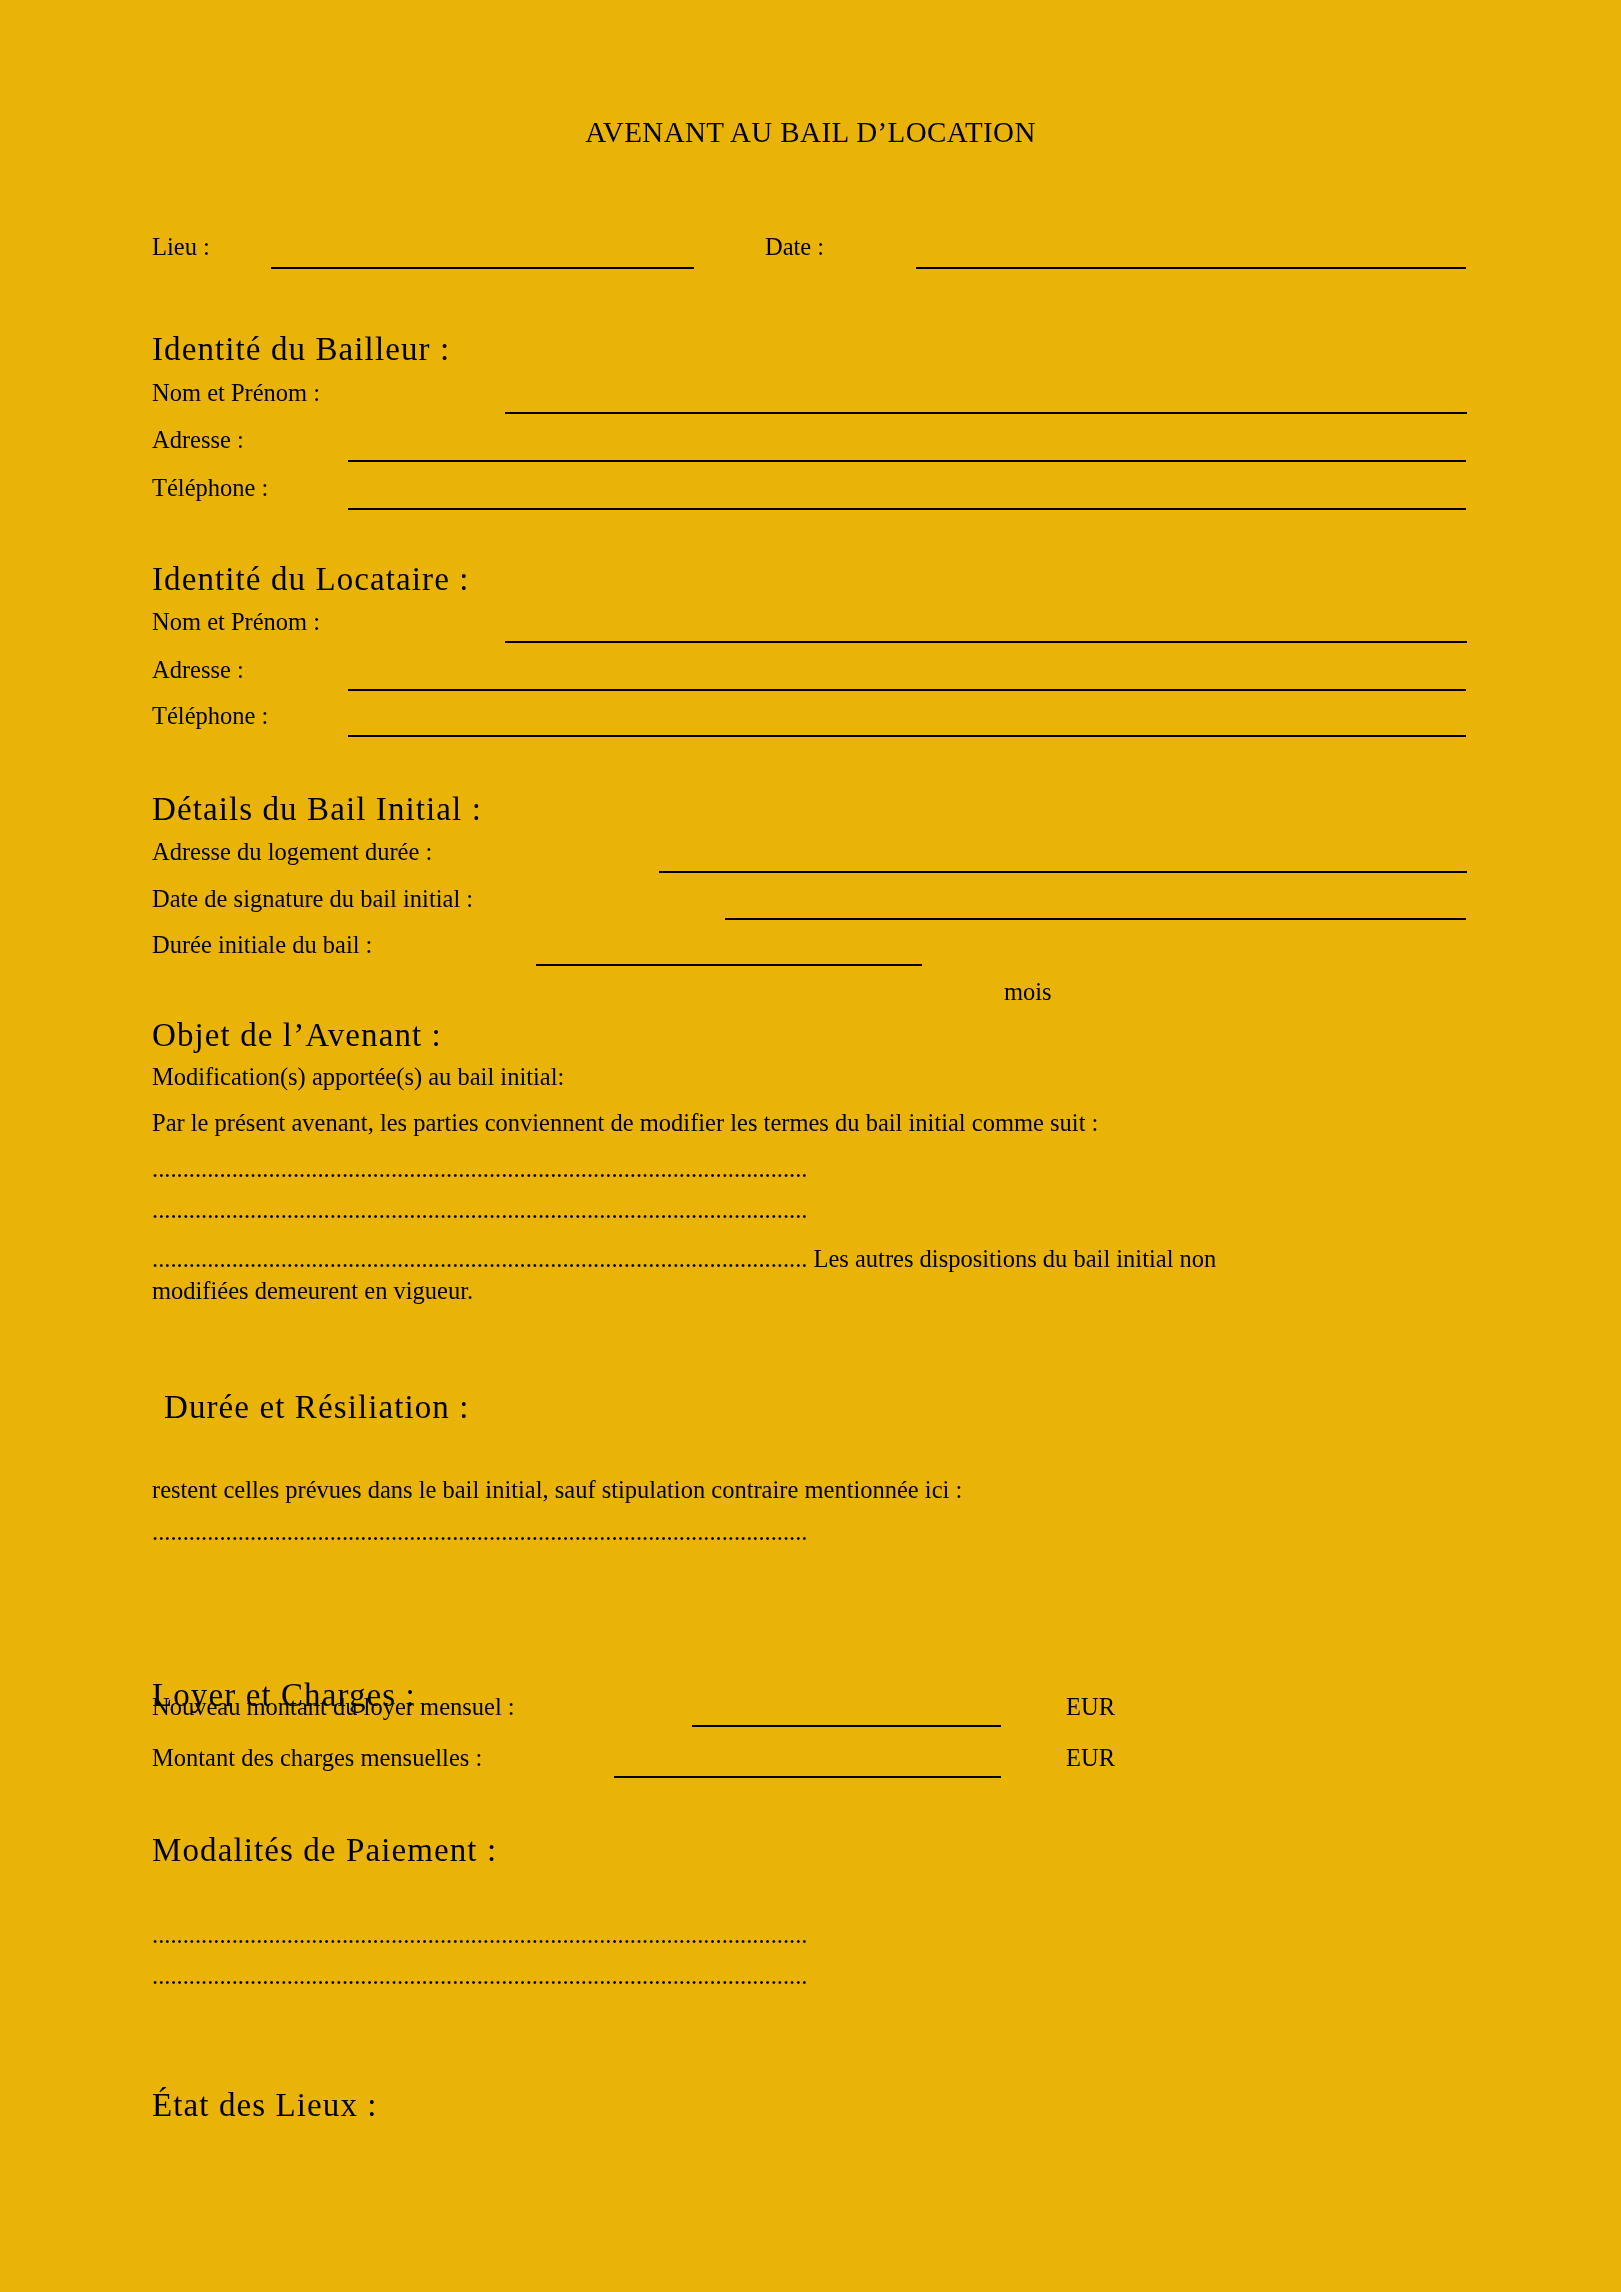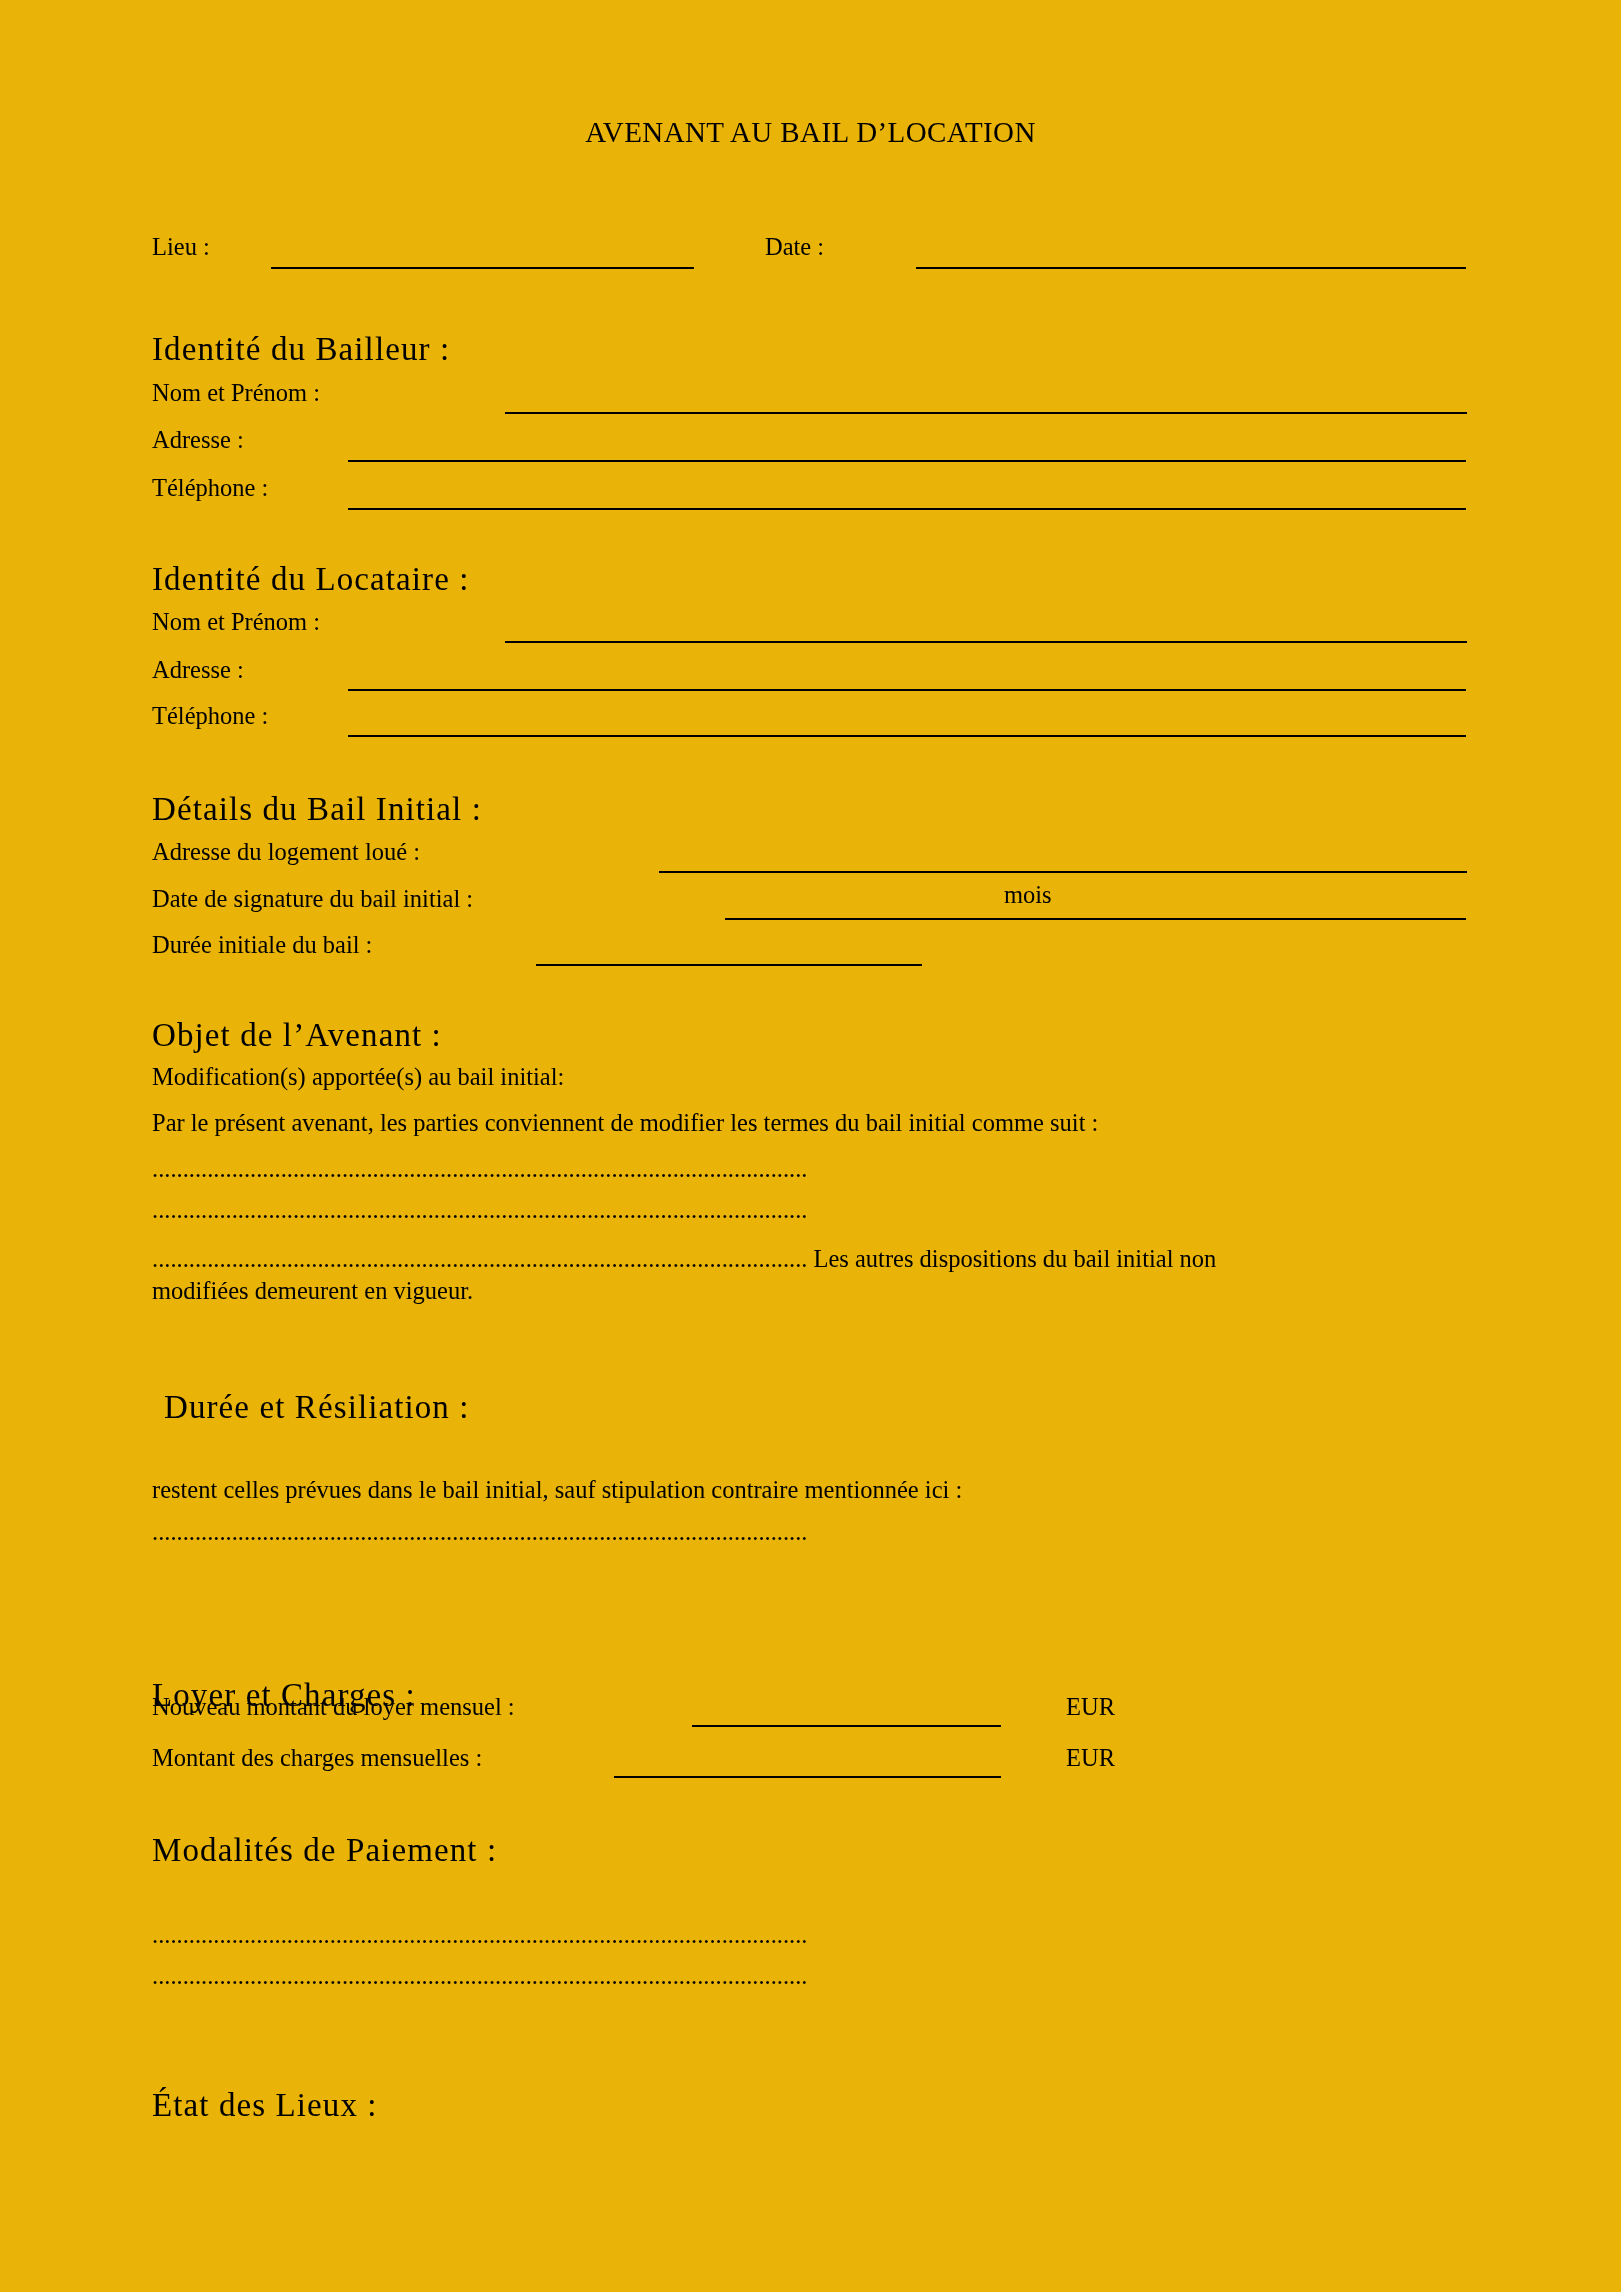--- a/index.html
+++ b/index.html
@@ -115,32 +115,32 @@
   <div class="t" style="left:152px; top:658px;">Adresse :</div>
   <div class="t" style="left:348px; top:658px; width:1118px; text-align:center;"></div>
   <div class="rule" style="left:348px; top:689px; width:1118px;"></div>
 
   <div class="t" style="left:152px; top:704px;">Téléphone :</div>
   <div class="t" style="left:348px; top:704px; width:1118px; text-align:center;"></div>
   <div class="rule" style="left:348px; top:735px; width:1118px;"></div>
 
   <div class="section-head" style="left:152px; top:793px;">Détails du Bail Initial :</div>
 
-  <div class="t" style="left:152px; top:840px;">Adresse du logement loué :</div>
+  <div class="t" style="left:152px; top:840px;">Adresse du logement durée :</div>
   <div class="t" style="left:659px; top:840px; width:808px; text-align:center;"></div>
   <div class="rule" style="left:659px; top:871px; width:808px;"></div>
 
   <div class="t" style="left:152px; top:887px;">Date de signature du bail initial :</div>
   <div class="t" style="left:725px; top:887px; width:741px; text-align:center;"></div>
   <div class="rule" style="left:725px; top:918px; width:741px;"></div>
 
   <div class="t" style="left:152px; top:933px;">Durée initiale du bail :</div>
   <div class="t" style="left:536px; top:933px; width:386px; text-align:center;"></div>
   <div class="rule" style="left:536px; top:964px; width:386px;"></div>
-  <div class="t" style="left:1004px; top:883px;">mois</div>
+  <div class="t" style="left:1004px; top:980px;">mois</div>
 
   <div class="section-head" style="left:152px; top:1019px;">Objet de l’Avenant :</div>
 
   <div class="t" style="left:152px; top:1065px;">Modification(s) apportée(s) au bail initial:</div>
 
   <div class="t" style="left:152px; top:1111px;">Par le présent avenant, les parties conviennent de modifier les termes du bail initial comme suit :</div>
 
   <div class="dots" style="left:152px; top:1157px;">...........................................................................................................</div>
   <div class="dots" style="left:152px; top:1198px;">...........................................................................................................</div>
 

